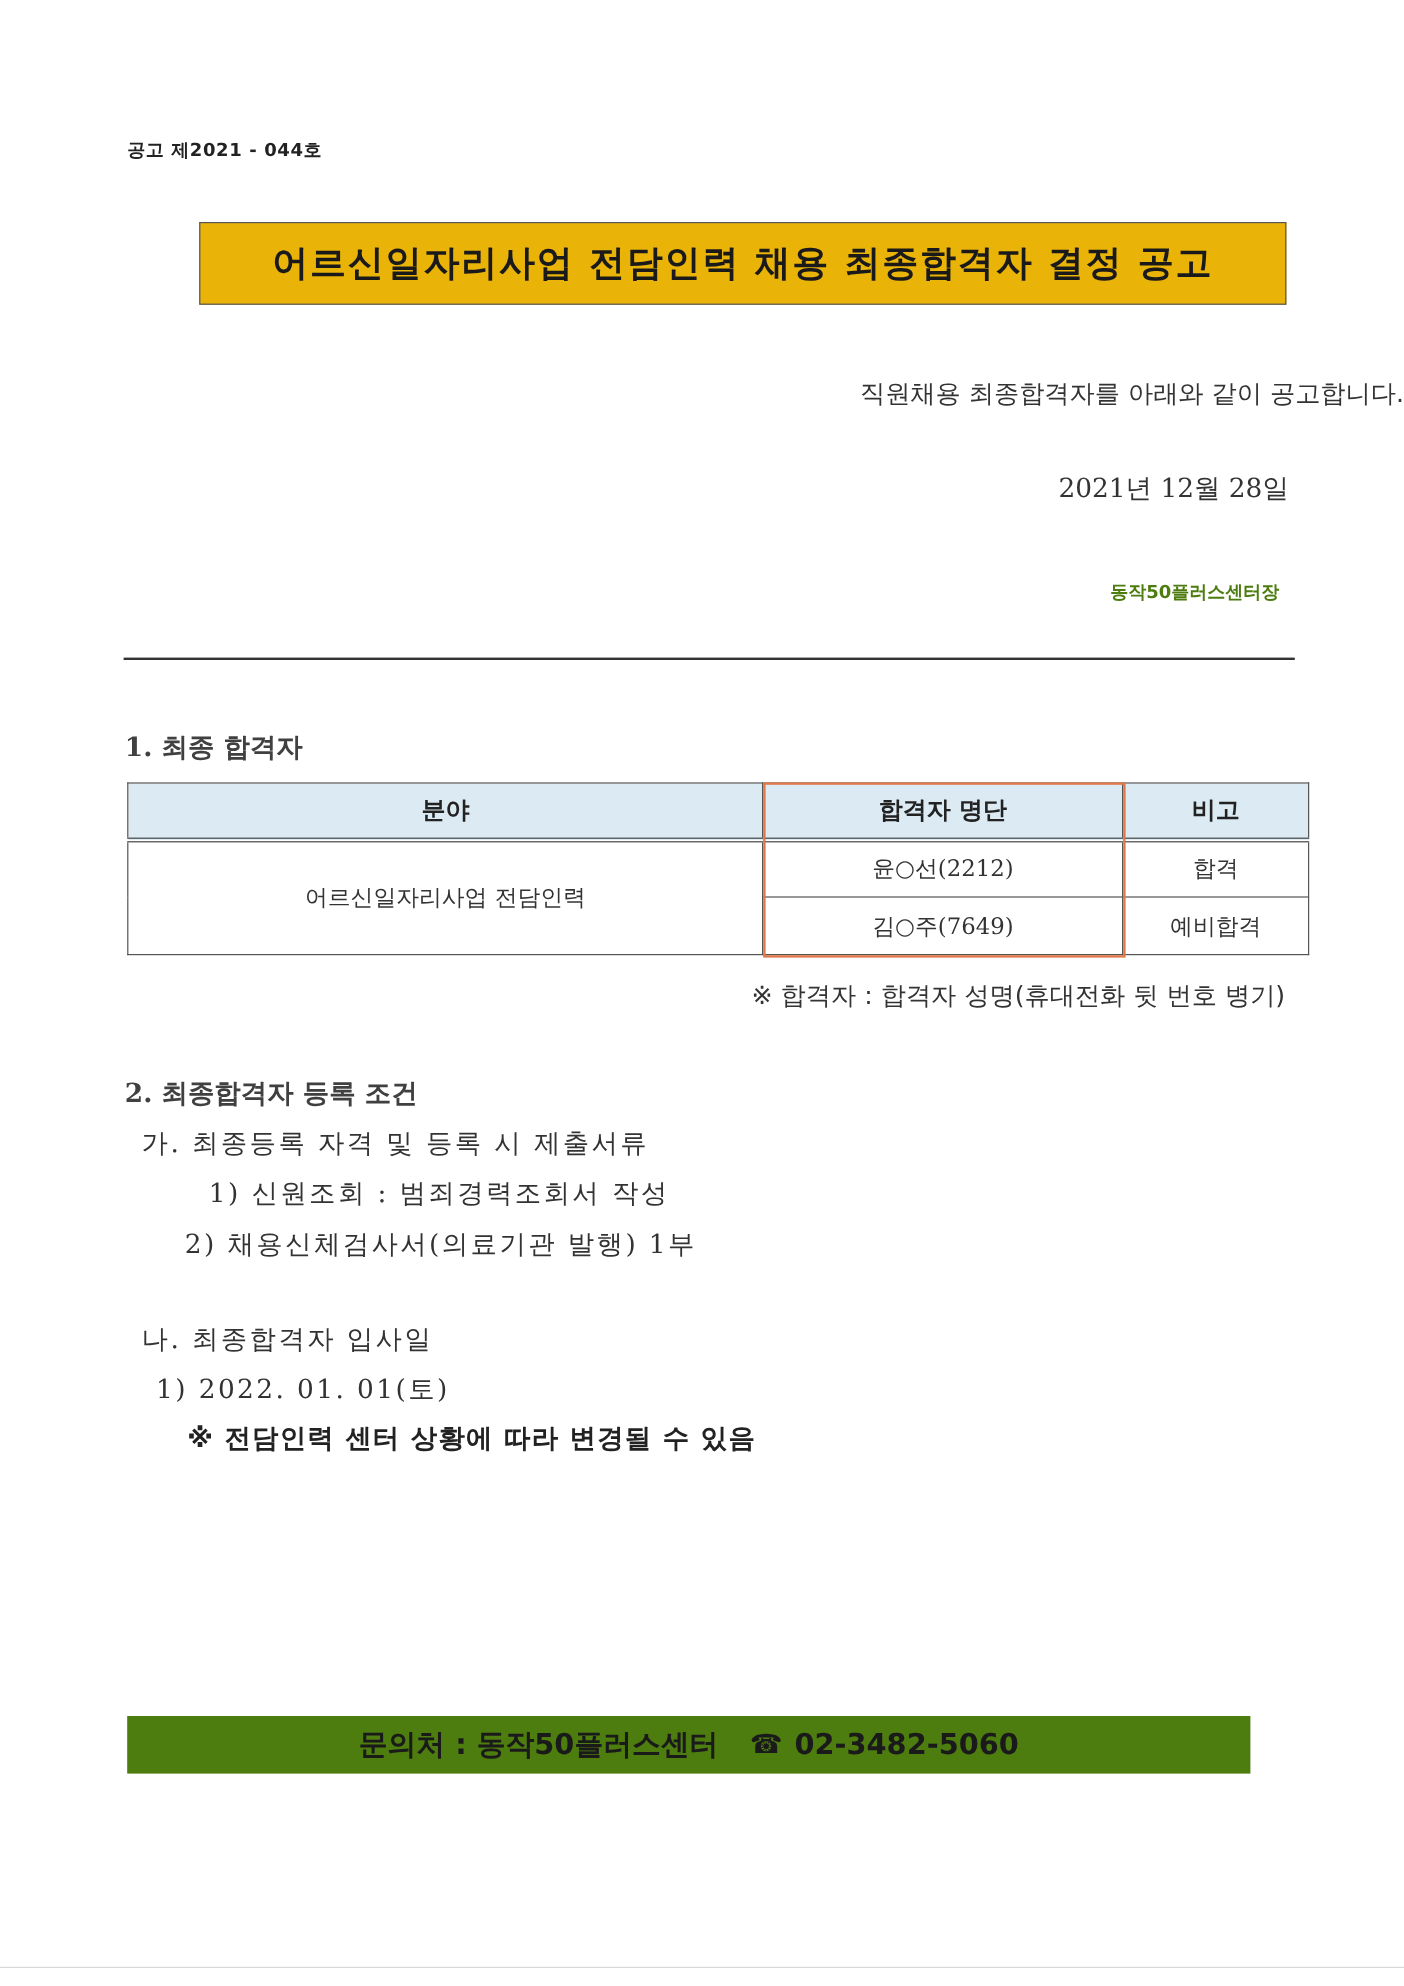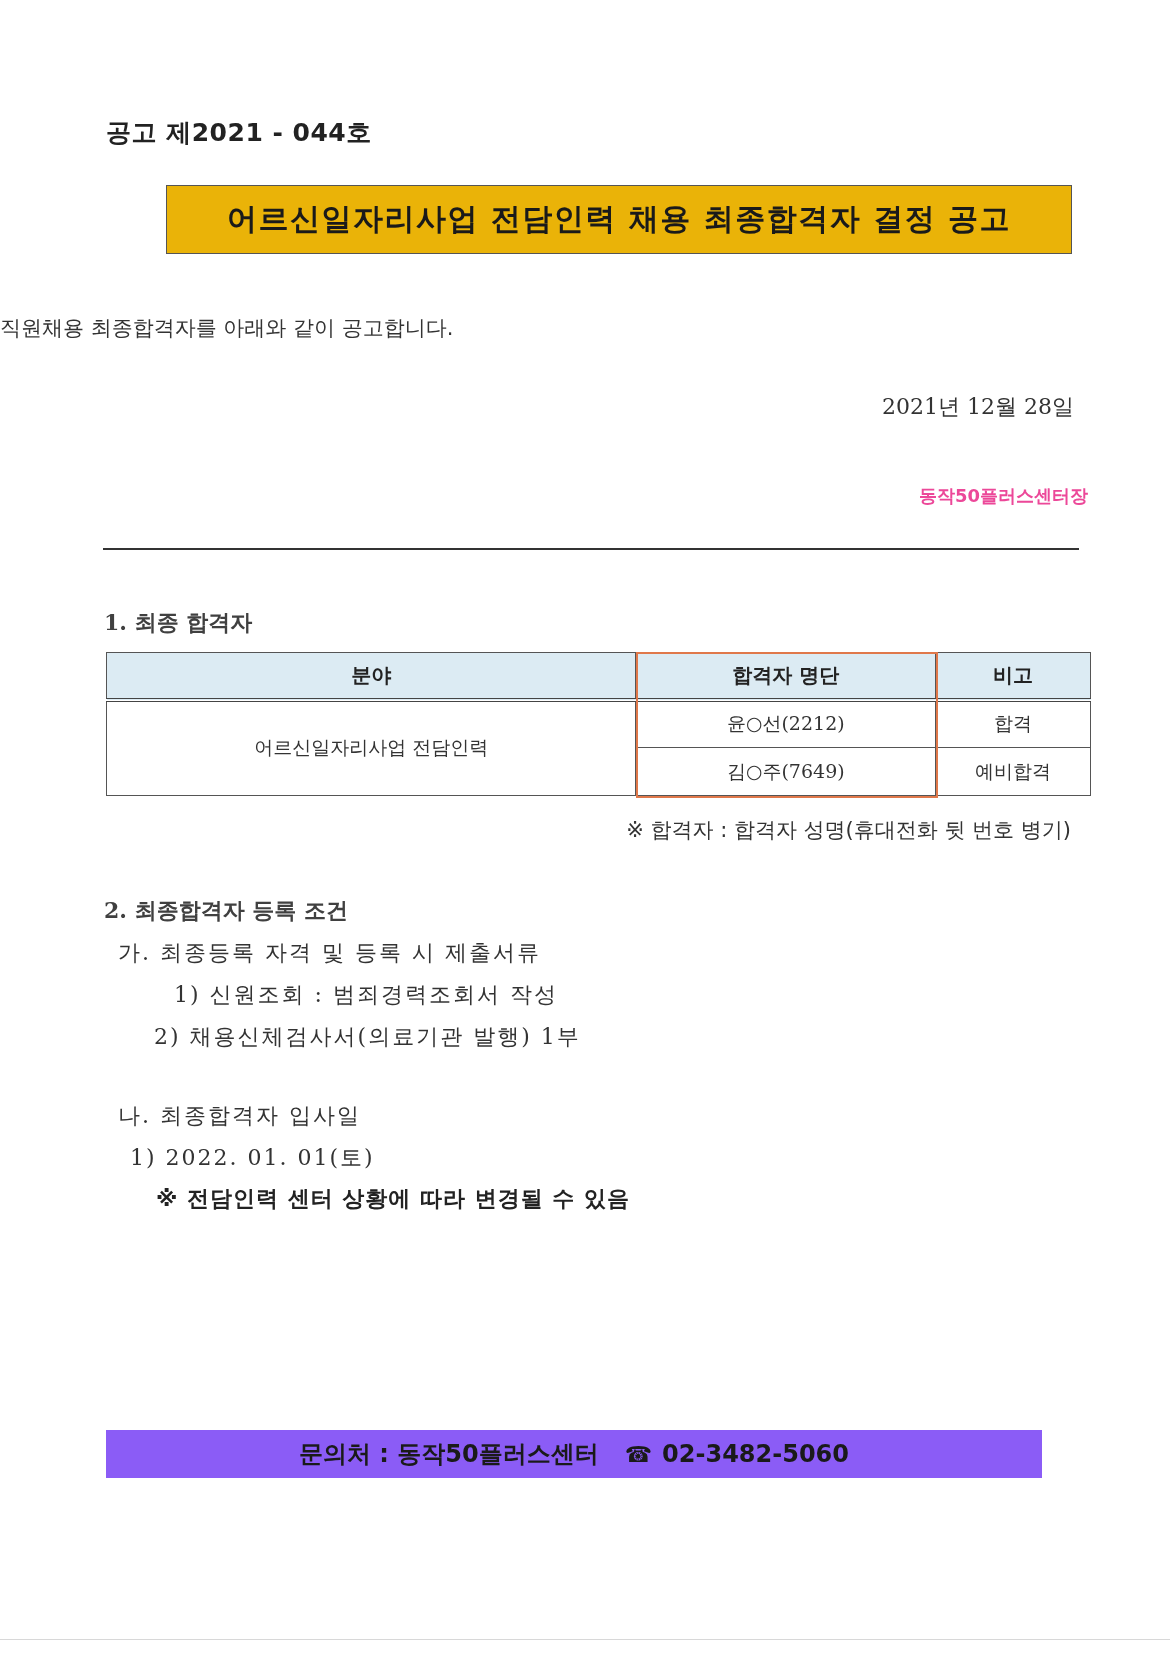--- a/index.html
+++ b/index.html
@@ -2,32 +2,32 @@
 <html><head>
   <meta charset="utf-8">
   <style>
     * { box-sizing: border-box; margin: 0; padding: 0; }
     html, body { width: 1170px; height: 1655px; background: #ffffff; overflow: hidden; }
     body { position: relative; font-family: "DejaVu Serif", "Liberation Serif", serif; color: #222; }
     .abs { position: absolute; }
     .sans { font-family: "DejaVu Sans", "Liberation Sans", sans-serif; }
     .serif { font-family: "DejaVu Serif", "Liberation Serif", serif; }
 
-    #notice-number { left: 106px; top: 116px; font-size: 25px; font-weight: bold; letter-spacing: 0.5px; }
+    #notice-number { left: 106px; top: 116px; font-size: 15px; font-weight: bold; letter-spacing: 0.5px; }
 
     #title-box {
       left: 134px; top: 185px; width: 906px; height: 69px;
       background: #eab308; border: 1.5px solid #555;
       display: flex; align-items: center; justify-content: center;
       font-size: 30px; letter-spacing: 1.5px; color: #1a1a1a; font-weight: bold; margin-left: 32px;
     }
 
-    #intro { left: 0; top: 314px; width: 1170px; text-align: left; font-size: 21px; color: #333; }
+    #intro { left: 0; top: 314px; width: 1170px; text-align: right; font-size: 21px; color: #333; }
     #date { right: 96px; top: 392px; font-size: 22px; color: #333; }
-    #signer { right: 82px; top: 484px; font-size: 18px; font-weight: bold; color: #ec4899; }
+    #signer { right: 104px; top: 484px; font-size: 15px; font-weight: bold; color: #4d7c0f; }
     #divider { left: 103px; top: 548px; width: 976px; height: 2px; background: #333; }
 
     .section-h { font-size: 22px; font-weight: bold; color: #404040; }
     #sec1-title { left: 104px; top: 608px; }
 
     #result-table {
       left: 106px; top: 652px; width: 985px;
       border-collapse: collapse; font-size: 19px; color: #333;
     }
     #result-table th, #result-table td { border: 1px solid #555; text-align: center; }
@@ -44,21 +44,21 @@
     .item { font-size: 22px; color: #333; letter-spacing: 2px; }
     #item-ga { left: 118px; top: 938px; }
     #item-ga-1 { left: 130px; top: 980px; margin-left: 44px; }
     #item-ga-2 { left: 130px; top: 1022px; margin-left: 24px; }
     #item-na { left: 118px; top: 1101px; }
     #item-na-1 { left: 130px; top: 1143px; }
     #item-na-note { left: 156px; top: 1184px; font-size: 22px; font-weight: bold; color: #222; letter-spacing: 1px; }
 
     #contact-bar {
       left: 106px; top: 1430px; width: 936px; height: 48px;
-      background: #8b5cf6; display: flex; align-items: center; justify-content: center;
+      background: #4d7c0f; display: flex; align-items: center; justify-content: center;
       font-size: 24px; font-weight: bold; color: #1a1a1a;
     }
     #contact-bar .phone-icon { margin: 0 10px 0 26px; font-size: 22px; }
 
     #bottom-edge { left: 0; top: 1639px; width: 1170px; height: 1px; background: #d8d8d8; }
   </style>
 </head>
 <body>
 
 <div class="abs sans" id="notice-number">공고 제2021 - 044호</div>

